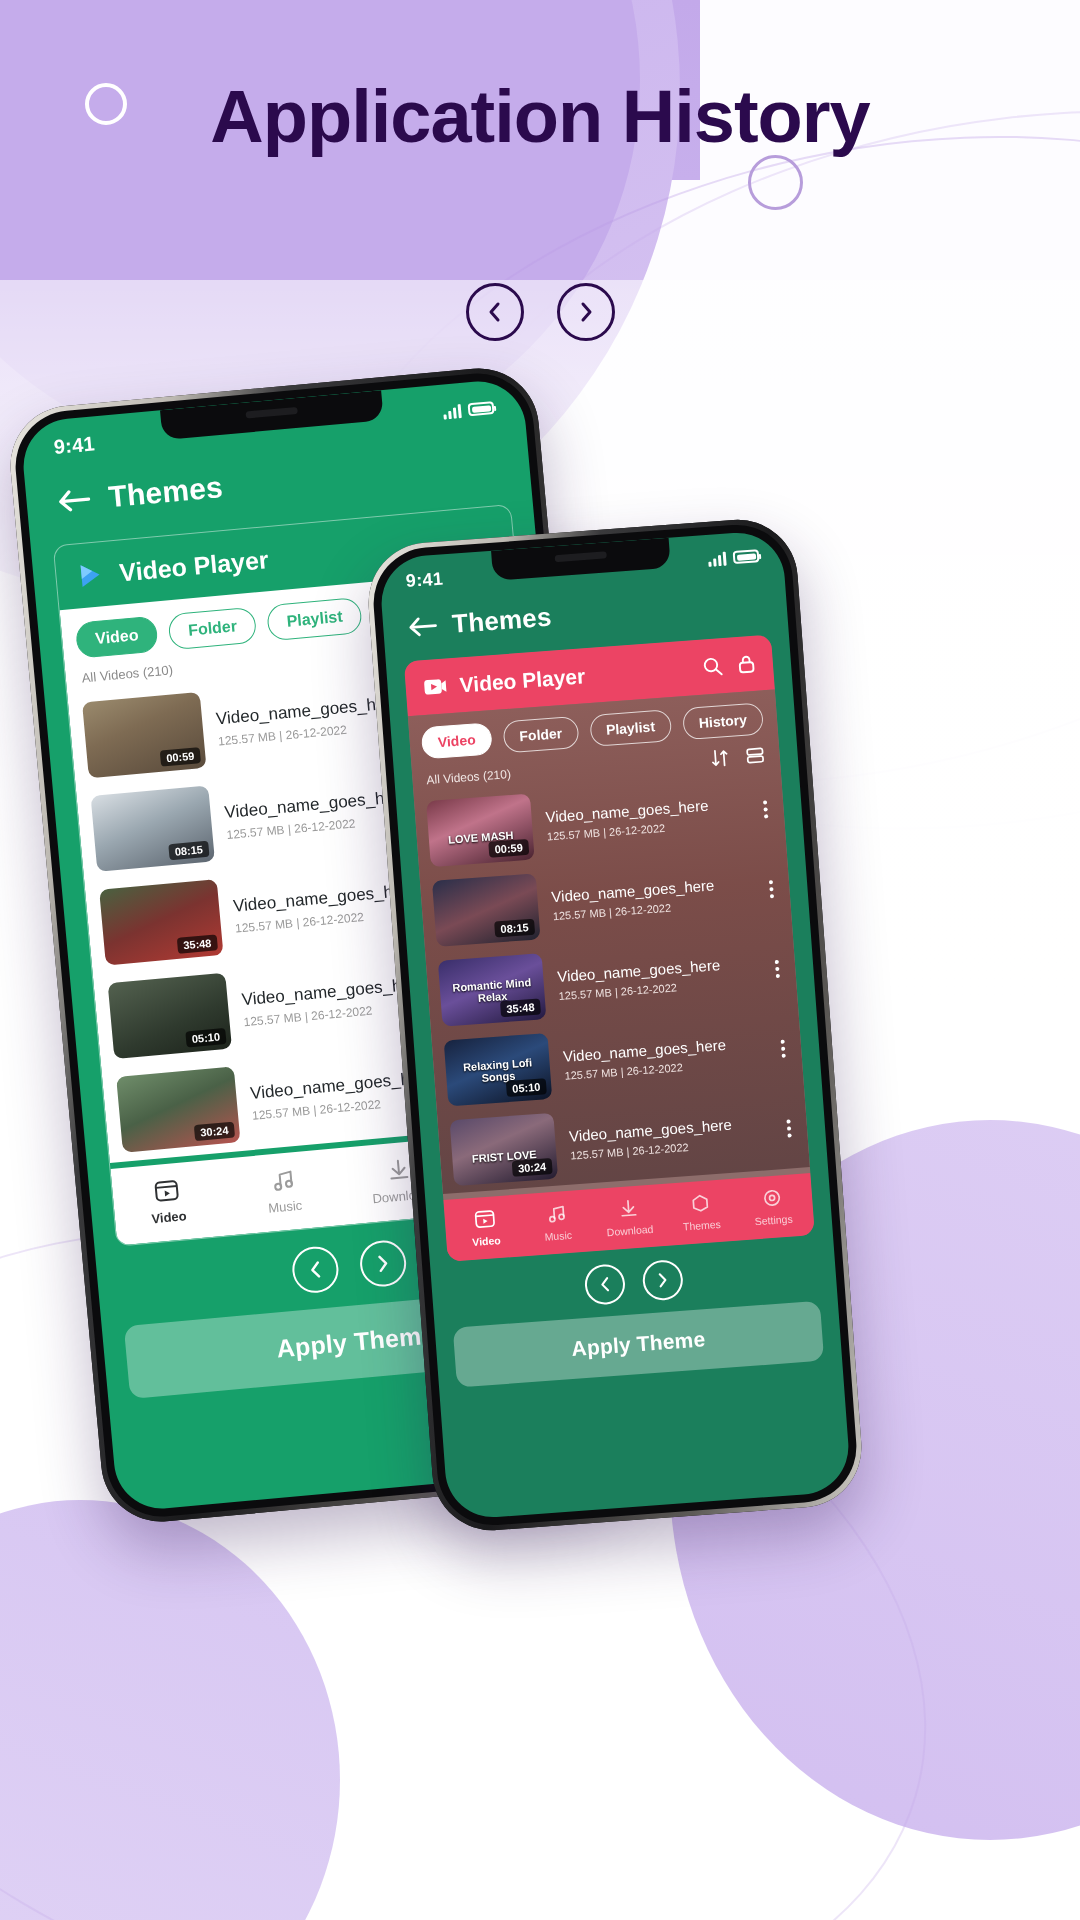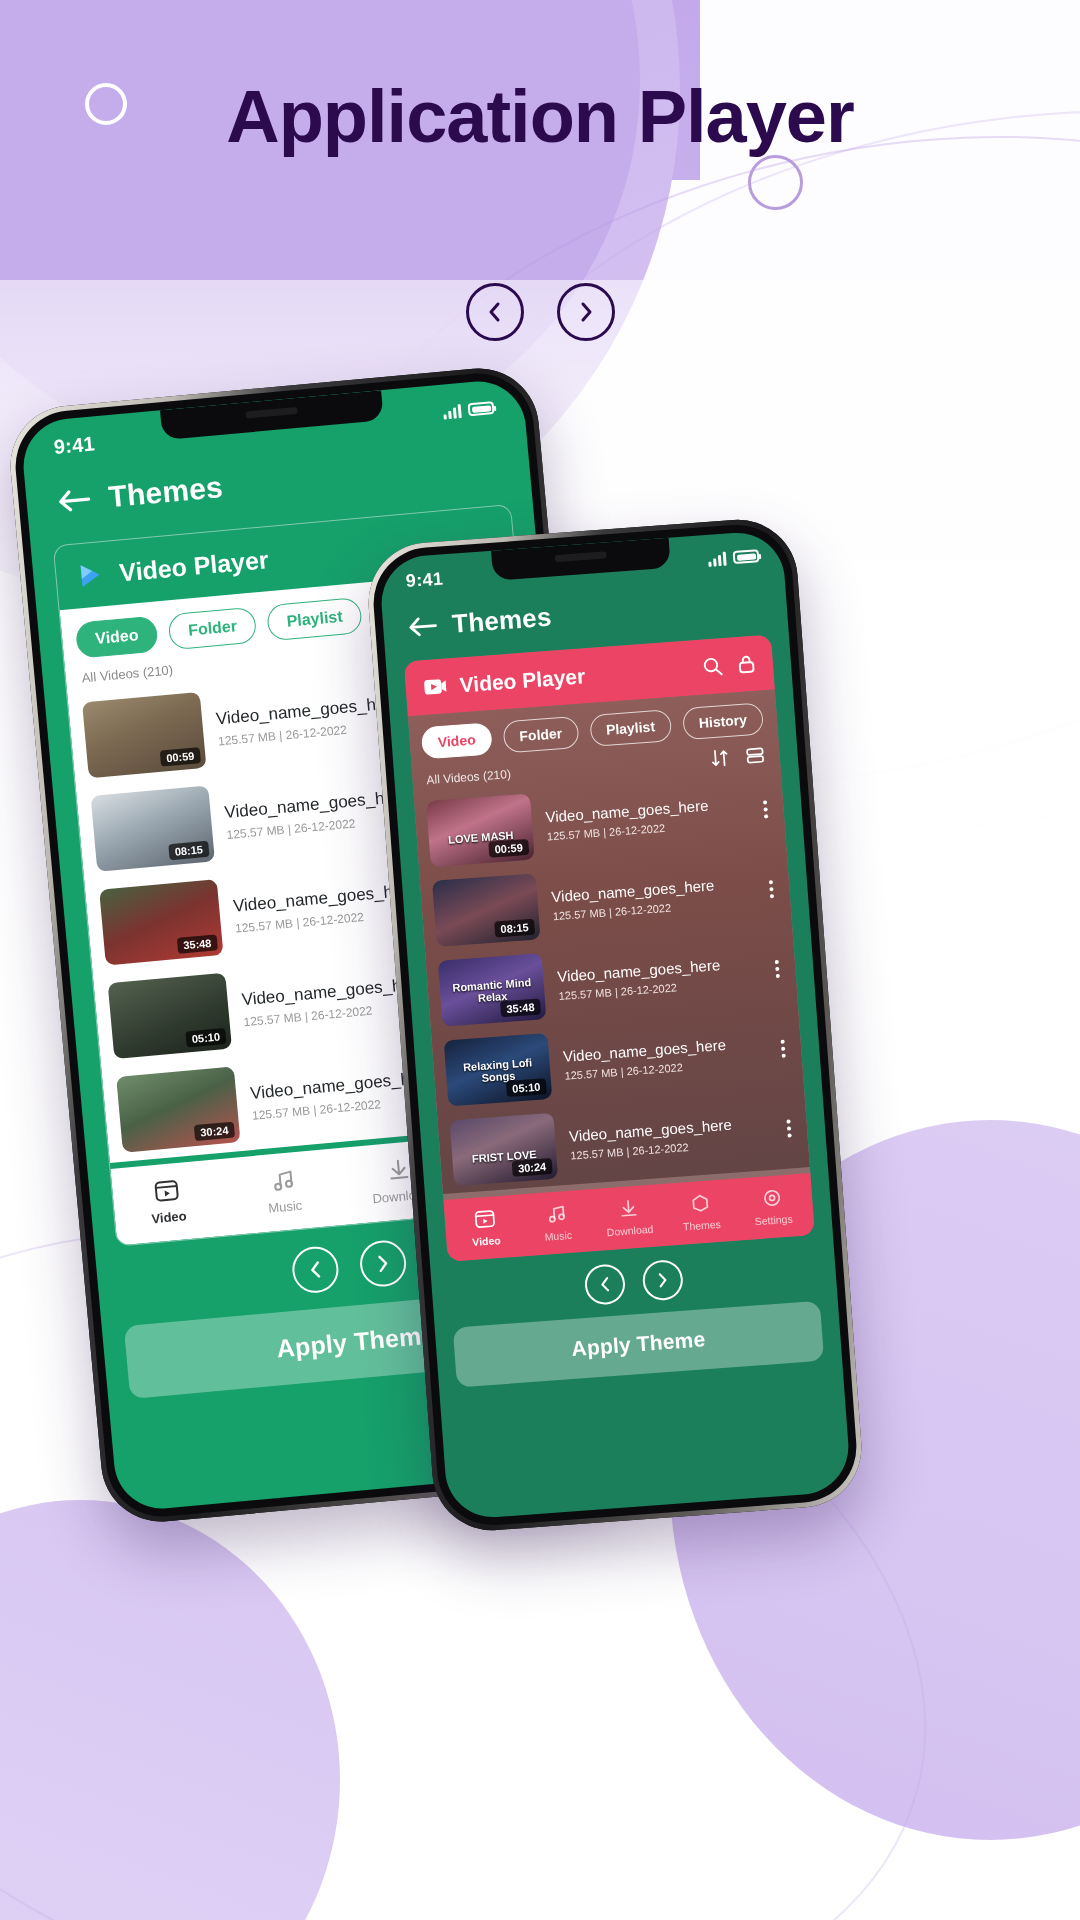--- a/index.html
+++ b/index.html
@@ -296,21 +296,21 @@
   <div class="white-veil"></div>
   <div class="blob-c"></div>
   <div class="blob-d"></div>
   <div class="swirl s3"></div>
 </div>
 
 <div class="deco-circle white-ring"></div>
 <div class="deco-circle purple-ring"></div>
 
 <div class="headings">
-  <div class="title-sub">Application Player</div>
+  <div class="title-sub">Application History</div>
 </div>
 
 <div class="top-arrows">
   <div class="nav-circle">
     <svg class="ico" width="20" height="22" viewBox="0 0 20 22">
       <path d="M13 3 L6 11 L13 19" fill="none" stroke="#2b0a4d" stroke-width="3" stroke-linecap="round" stroke-linejoin="round"></path>
     </svg>
   </div>
   <div class="nav-circle">
     <svg class="ico" width="20" height="22" viewBox="0 0 20 22">

